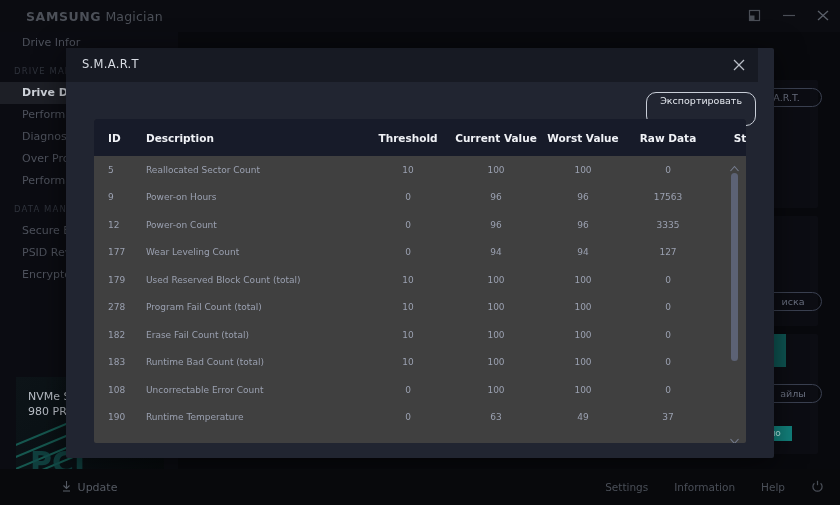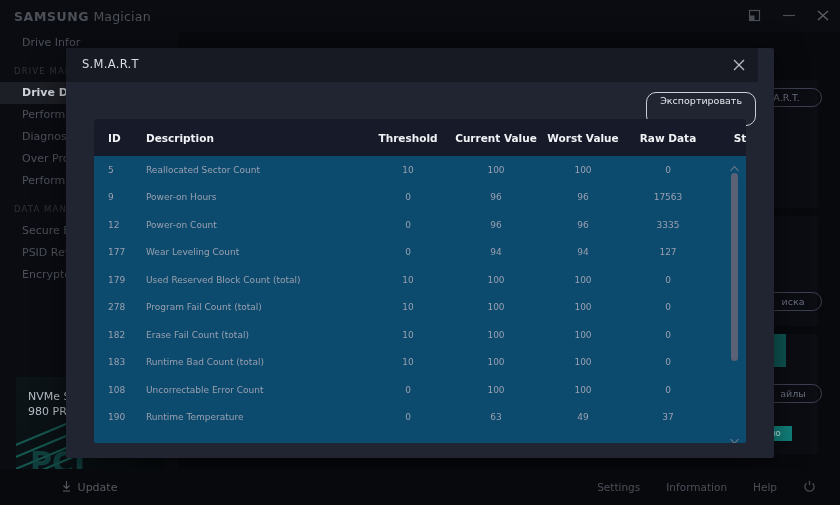--- a/index.html
+++ b/index.html
@@ -9,21 +9,21 @@
     font-family:"DejaVu Sans", sans-serif;
     -webkit-font-smoothing:antialiased;
   }
   #app { position:relative; width:840px; height:505px; background:#0a0b10; }
 
   
   .titlebar {
     position:absolute; left:0; top:0; width:840px; height:32px;
     background:#0b0c11; display:flex; align-items:center;
   }
-  .brand { padding-left:14px; font-size:12.5px; letter-spacing:.2px; color:#4c5058; }
+  .brand { padding-left:14px; font-size:12.5px; letter-spacing:.2px; color:#4c5058;margin-left:12px; }
   .brand b { font-weight:700; letter-spacing:.6px; }
   .brand span.m { font-weight:400; }
   .wincontrols { position:absolute; right:10px; top:0; height:32px;
     display:flex; align-items:center; gap:20px; }
   .wc { width:14px; height:14px; position:relative; color:#4a4e56; cursor:default; }
   .wc svg { display:block; }
 
   
   .sidebar {
     position:absolute; left:0; top:32px; width:178px; height:437px;
@@ -70,21 +70,21 @@
     font-size:9px; line-height:15px; text-align:center; }
 
   
   .bottombar {
     position:absolute; left:0; bottom:0; width:840px; height:36px;
     background:#08090c; display:flex; align-items:center;
   }
   .bb-left { width:178px; display:flex; align-items:center;
     justify-content:center; gap:6px; color:#555a63; font-size:11px; }
   .bb-right { margin-left:auto; display:flex; align-items:center;
-    gap:26px; padding-right:24px; color:#4a4f58; font-size:10.5px; }
+    gap:26px; padding-right:16px; color:#4a4f58; font-size:10.5px; }
   .bb-right .pw { color:#4a4f58; }
 
   
   .modal-shadow {
     position:absolute; left:66px; top:48px; width:708px; height:410px;
     background:#212531; border-radius:2px;
     box-shadow:0 6px 30px rgba(0,0,0,.55);
   }
   .modal-head {
     position:absolute; left:0; top:0; width:692px; height:34px;
@@ -102,21 +102,21 @@
 
   .export-btn {
     position:absolute; right:18px; top:10px;
     height:34px; padding:0 13px; border:1px solid #c9ced8; border-radius:10px;
     color:#e3e7ee; font-size:9.5px; line-height:16px; background:transparent;
     cursor:pointer; white-space:nowrap;
   }
 
   .table-wrap {
     position:absolute; left:28px; top:37px; width:652px; height:324px;
-    background:#0c4a6e; border-radius:2px; overflow:hidden;
+    background:#404040; border-radius:2px; overflow:hidden;
   }
   table { width:100%; border-collapse:collapse; table-layout:fixed; }
   thead th {
     height:37px; font-size:10.5px; color:#f0f2f6; font-weight:700;
     background:#171b29; text-align:center; white-space:nowrap;
   }
   thead th.l { text-align:left; }
   tbody td {
     height:27.5px; font-size:9px; color:#9aa0b0; text-align:center;
     white-space:nowrap; overflow:hidden;

